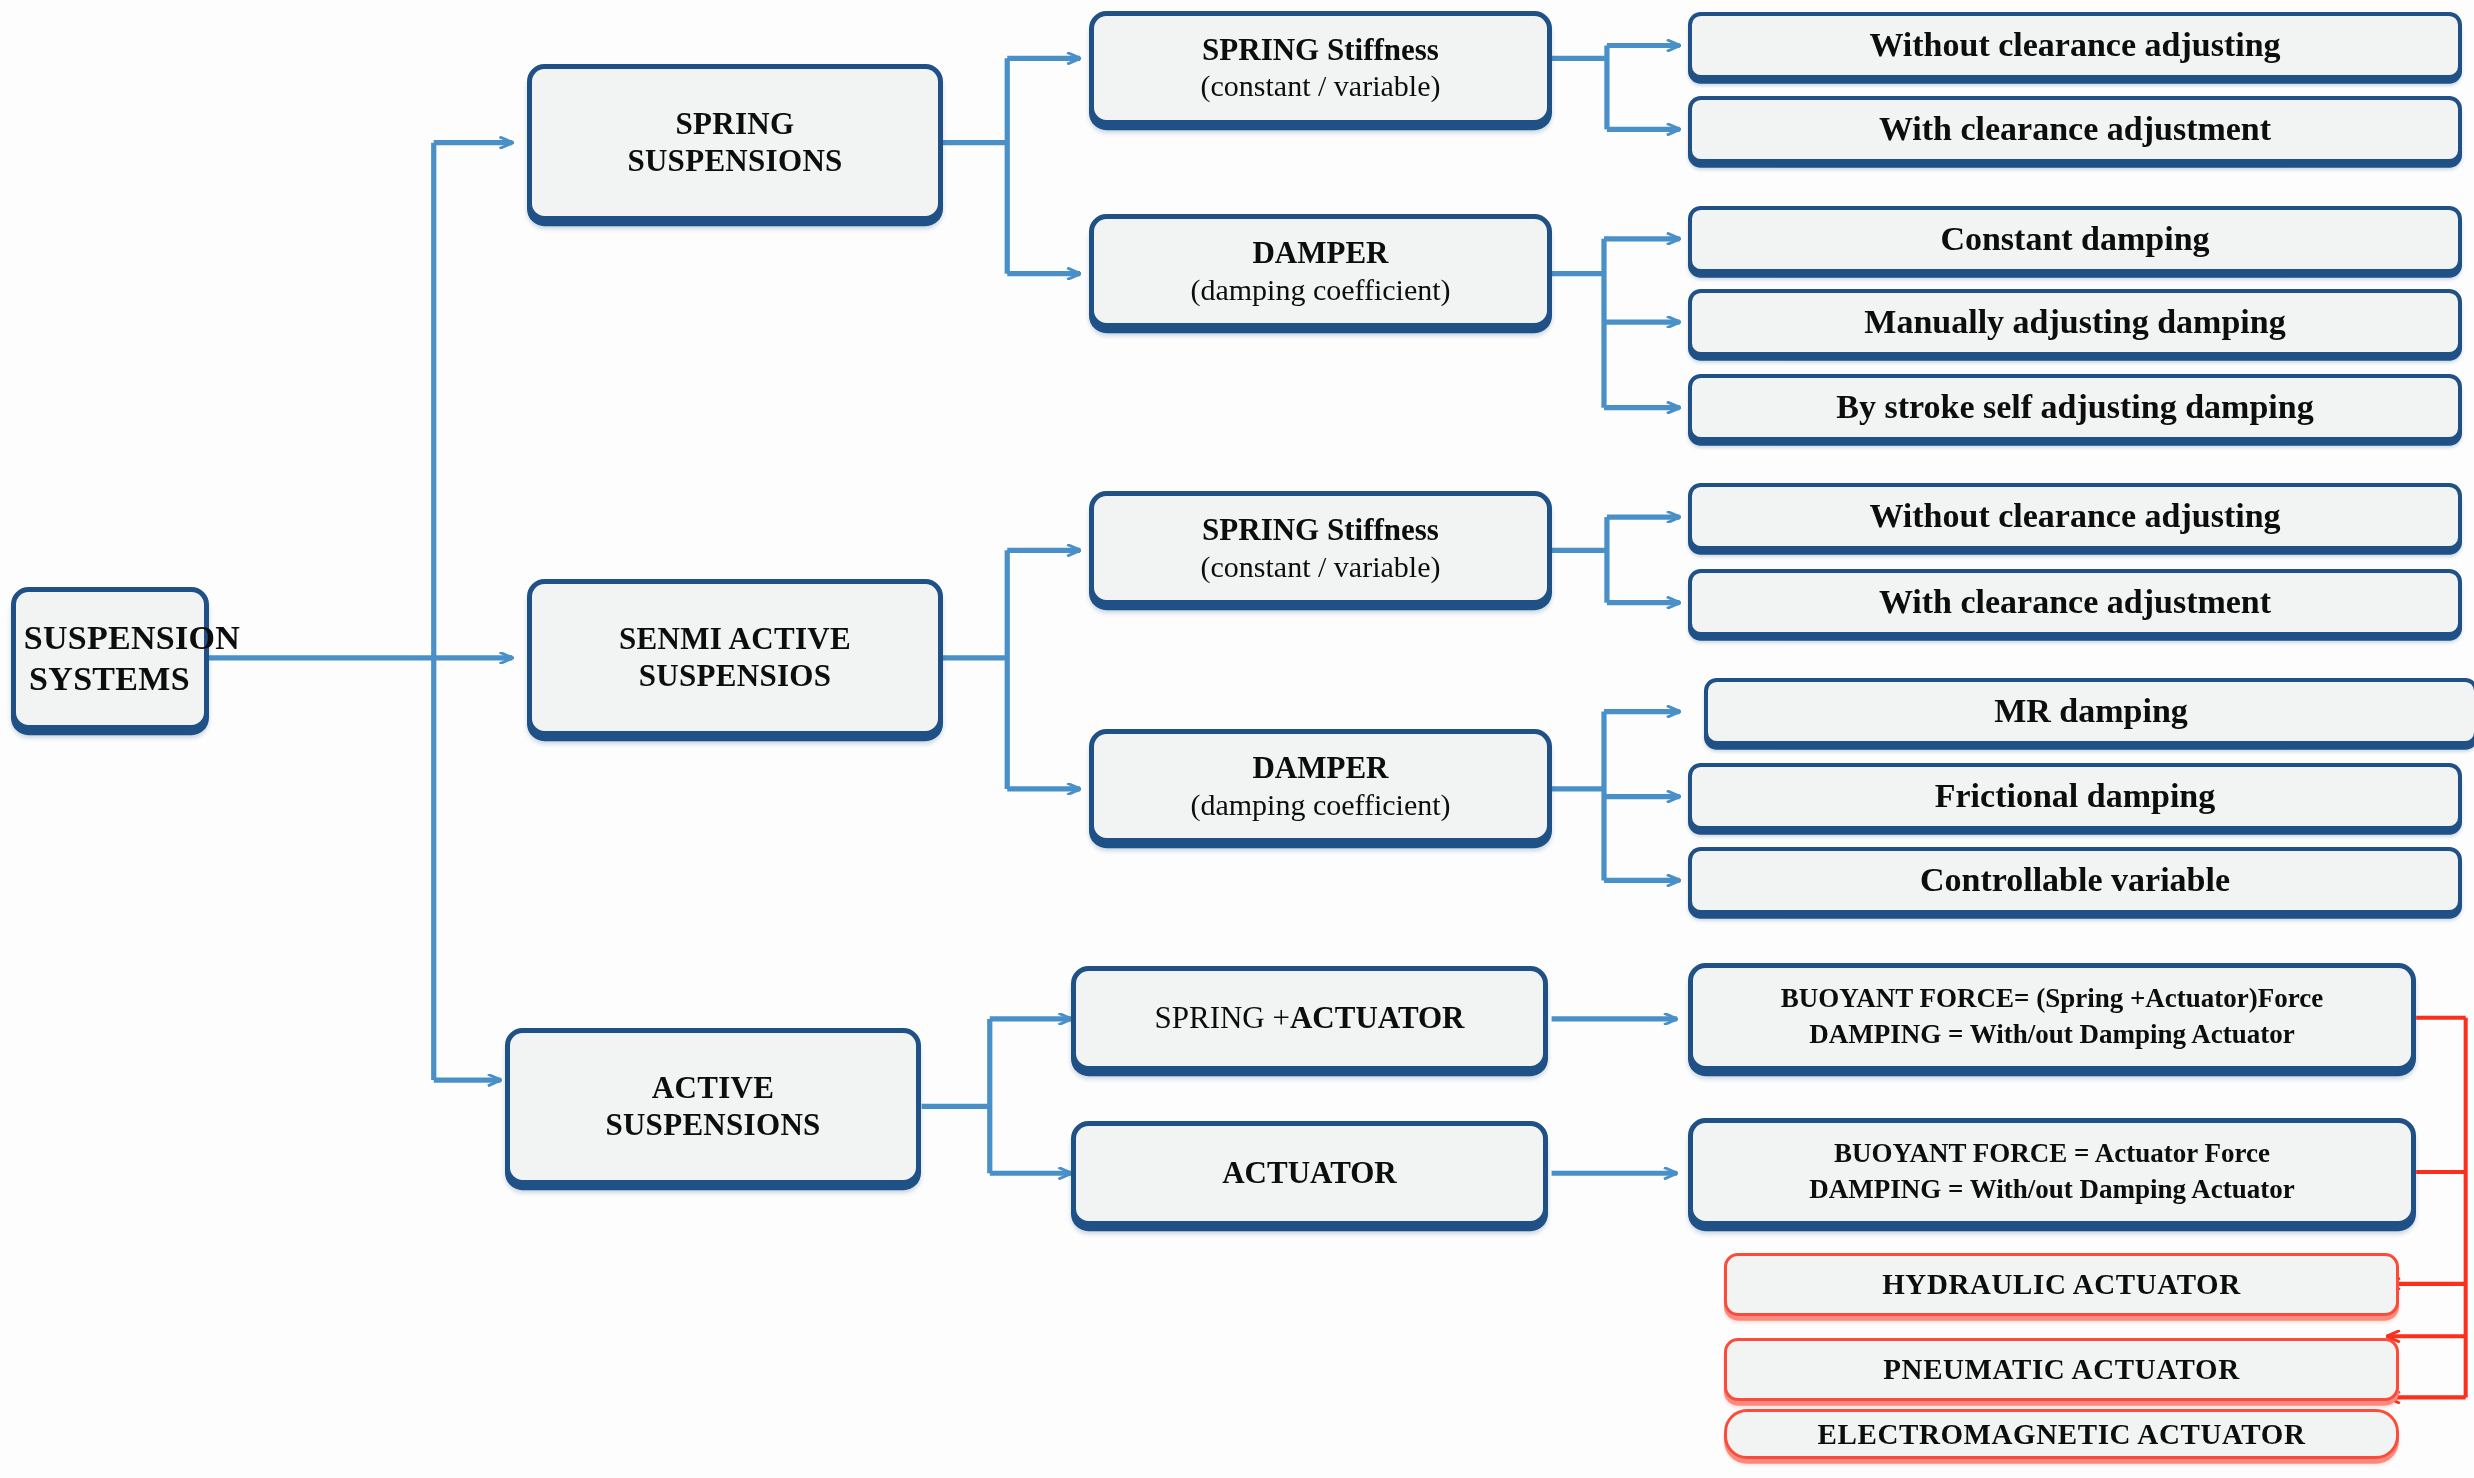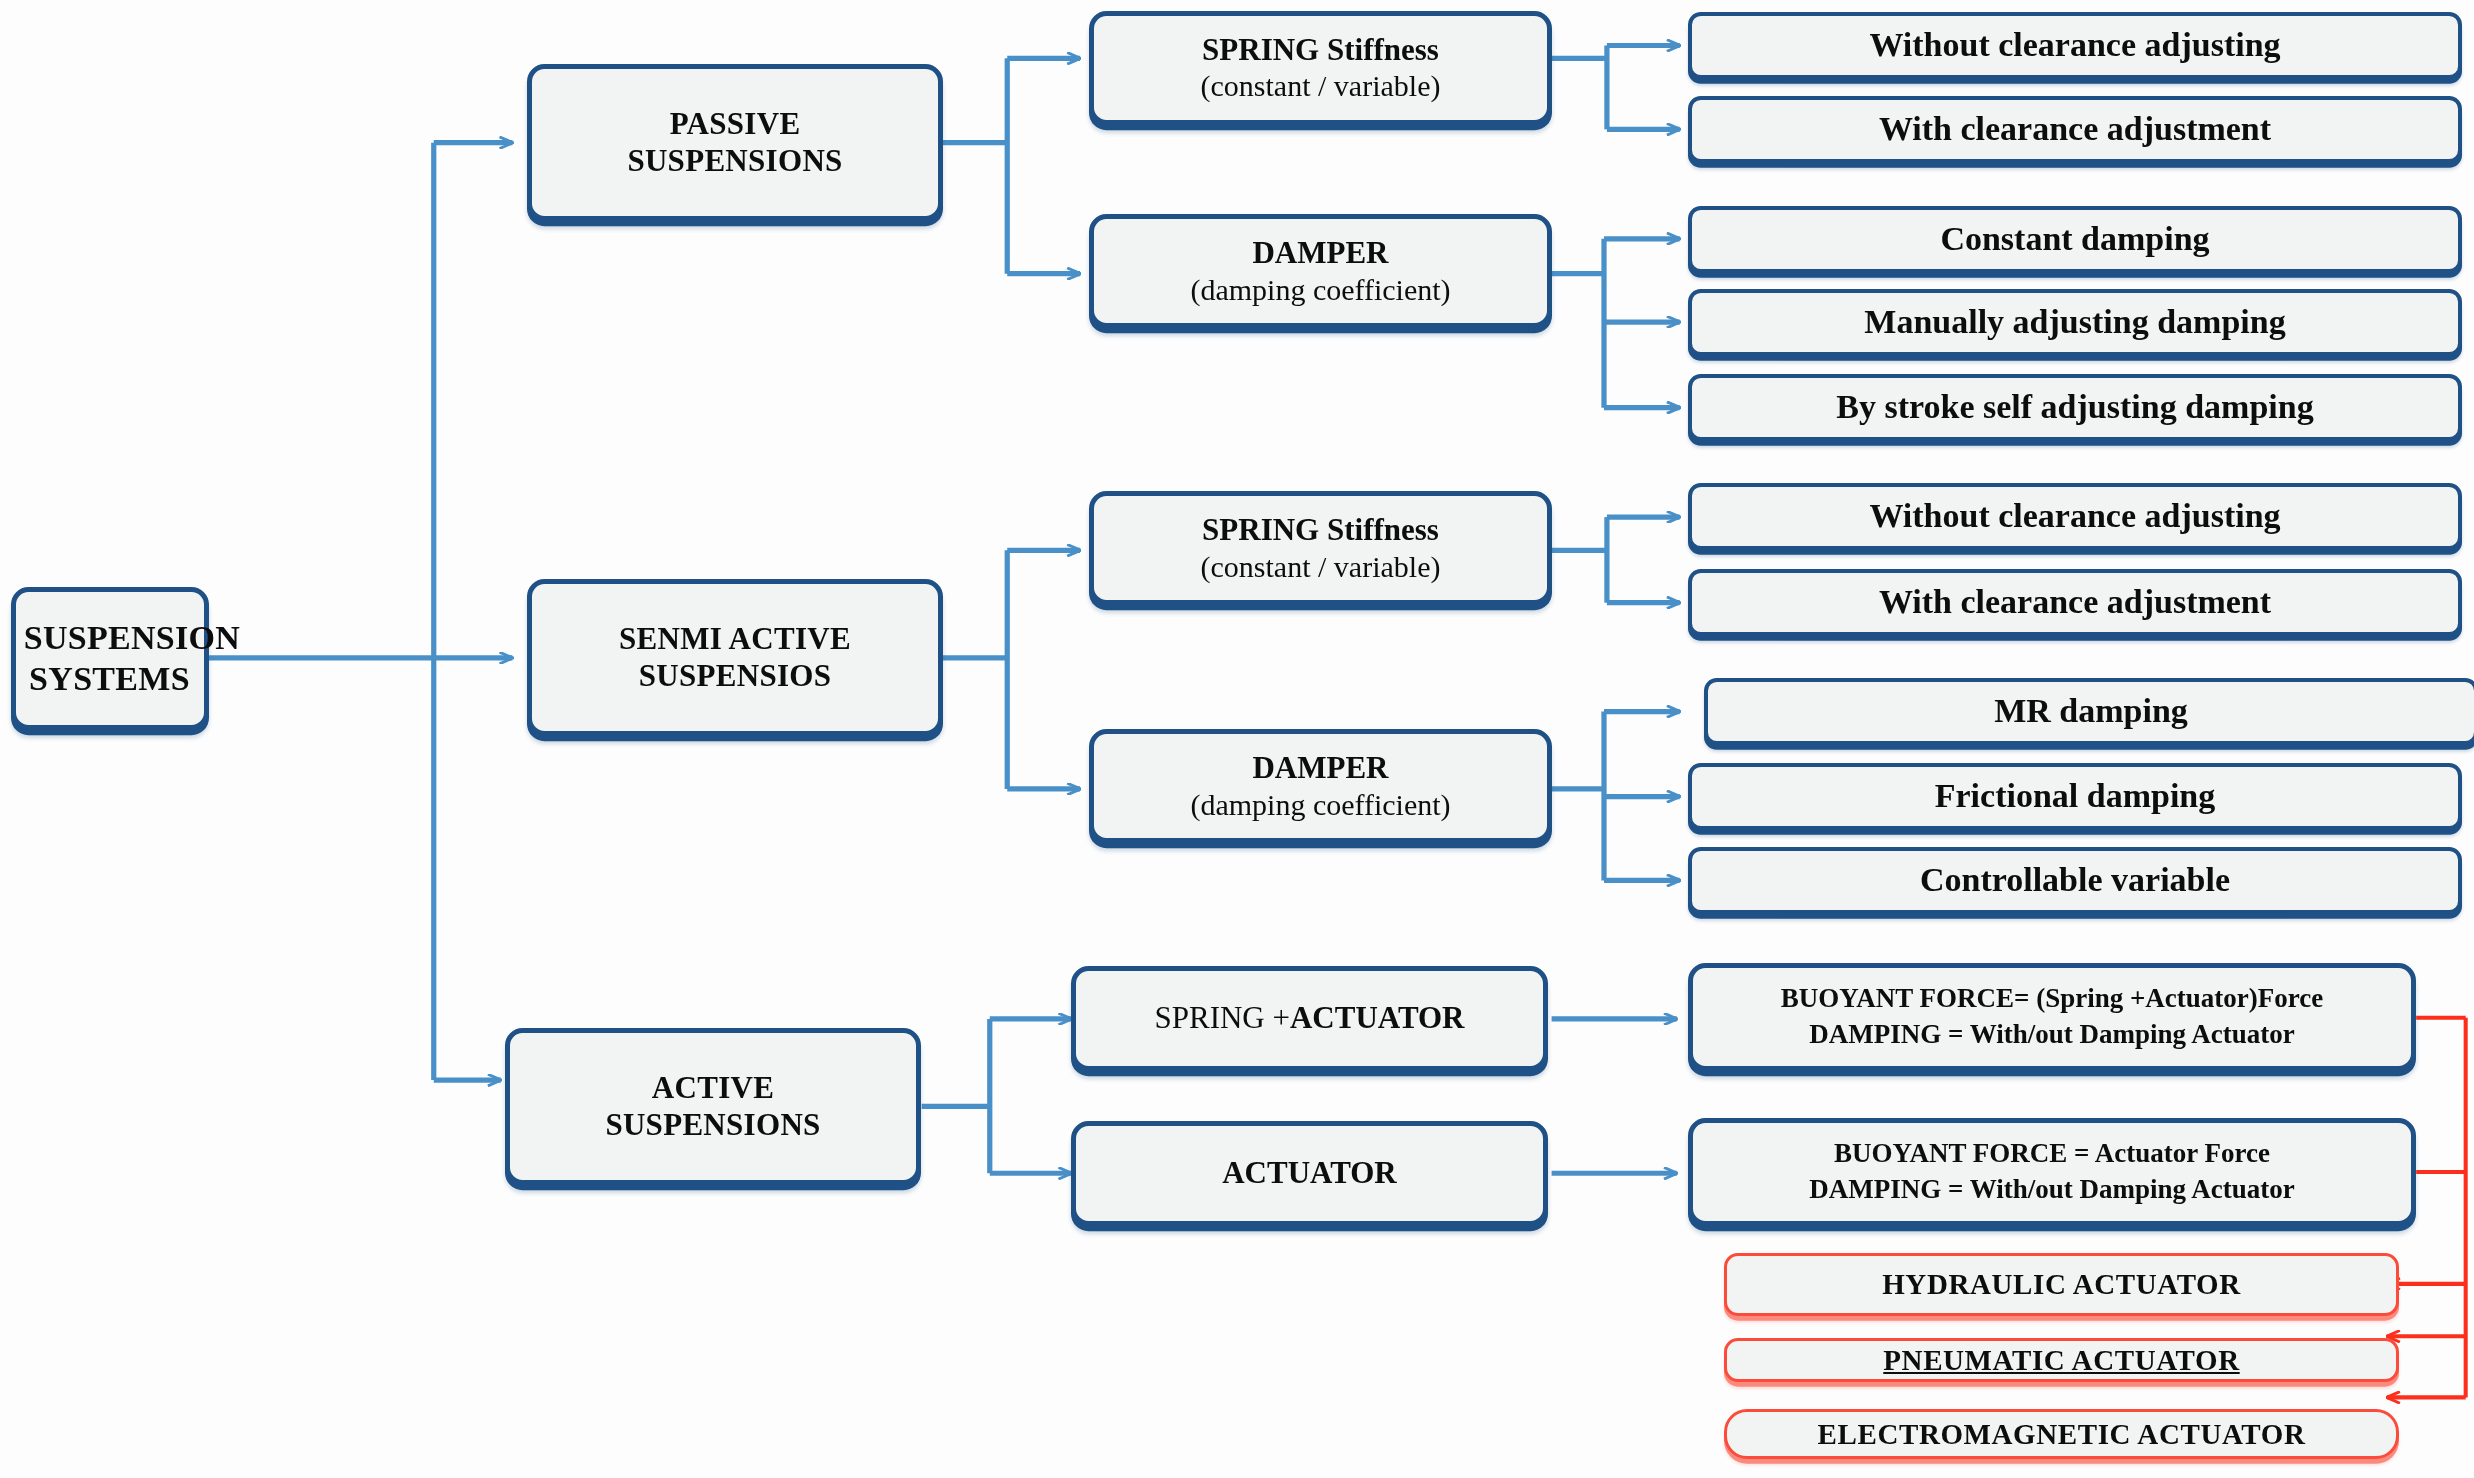--- a/index.html
+++ b/index.html
@@ -146,21 +146,21 @@
 
   <div class="node" style="left:10.5px;top:587px;width:198px;height:143px;">
     <span class="lbl l1">
       <span>SUSPENSION</span><br>
       <span>SYSTEMS</span>
     </span>
   </div>
 
   <div class="node" style="left:527px;top:64px;width:416px;height:157px;">
     <span class="lbl l2">
-      <span>PASSIVE</span><br>
+      <span>SPRING</span><br>
       <span>SUSPENSIONS</span>
     </span>
   </div>
 
   <div class="node" style="left:527px;top:579px;width:416px;height:157px;">
     <span class="lbl l2">
       <span>SENMI  ACTIVE</span><br>
       <span>SUSPENSIOS</span>
     </span>
   </div>
@@ -254,21 +254,21 @@
   <div class="node" style="left:1688px;top:1118px;width:728px;height:108px;">
     <span class="lbl formula">
       <span>BUOYANT FORCE  =  Actuator  Force</span><br>
       <span>DAMPING  =  With/out Damping Actuator</span>
     </span>
   </div>
 
   <div class="node red" style="left:1724px;top:1253px;width:675px;height:63px;">
     <span class="lbl act">HYDRAULIC  ACTUATOR</span>
   </div>
-  <div class="node red" style="left:1724px;top:1338px;width:675px;height:44px;text-decoration:underline;">
+  <div class="node red" style="left:1724px;top:1338px;width:675px;height:63px;">
     <span class="lbl act">PNEUMATIC  ACTUATOR</span>
   </div>
   <div class="node red" style="left:1724px;top:1409px;width:675px;height:50px;border-radius:23px;">
     <span class="lbl act">ELECTROMAGNETIC  ACTUATOR</span>
   </div>
 
 </div>
 
 
 </body></html>

